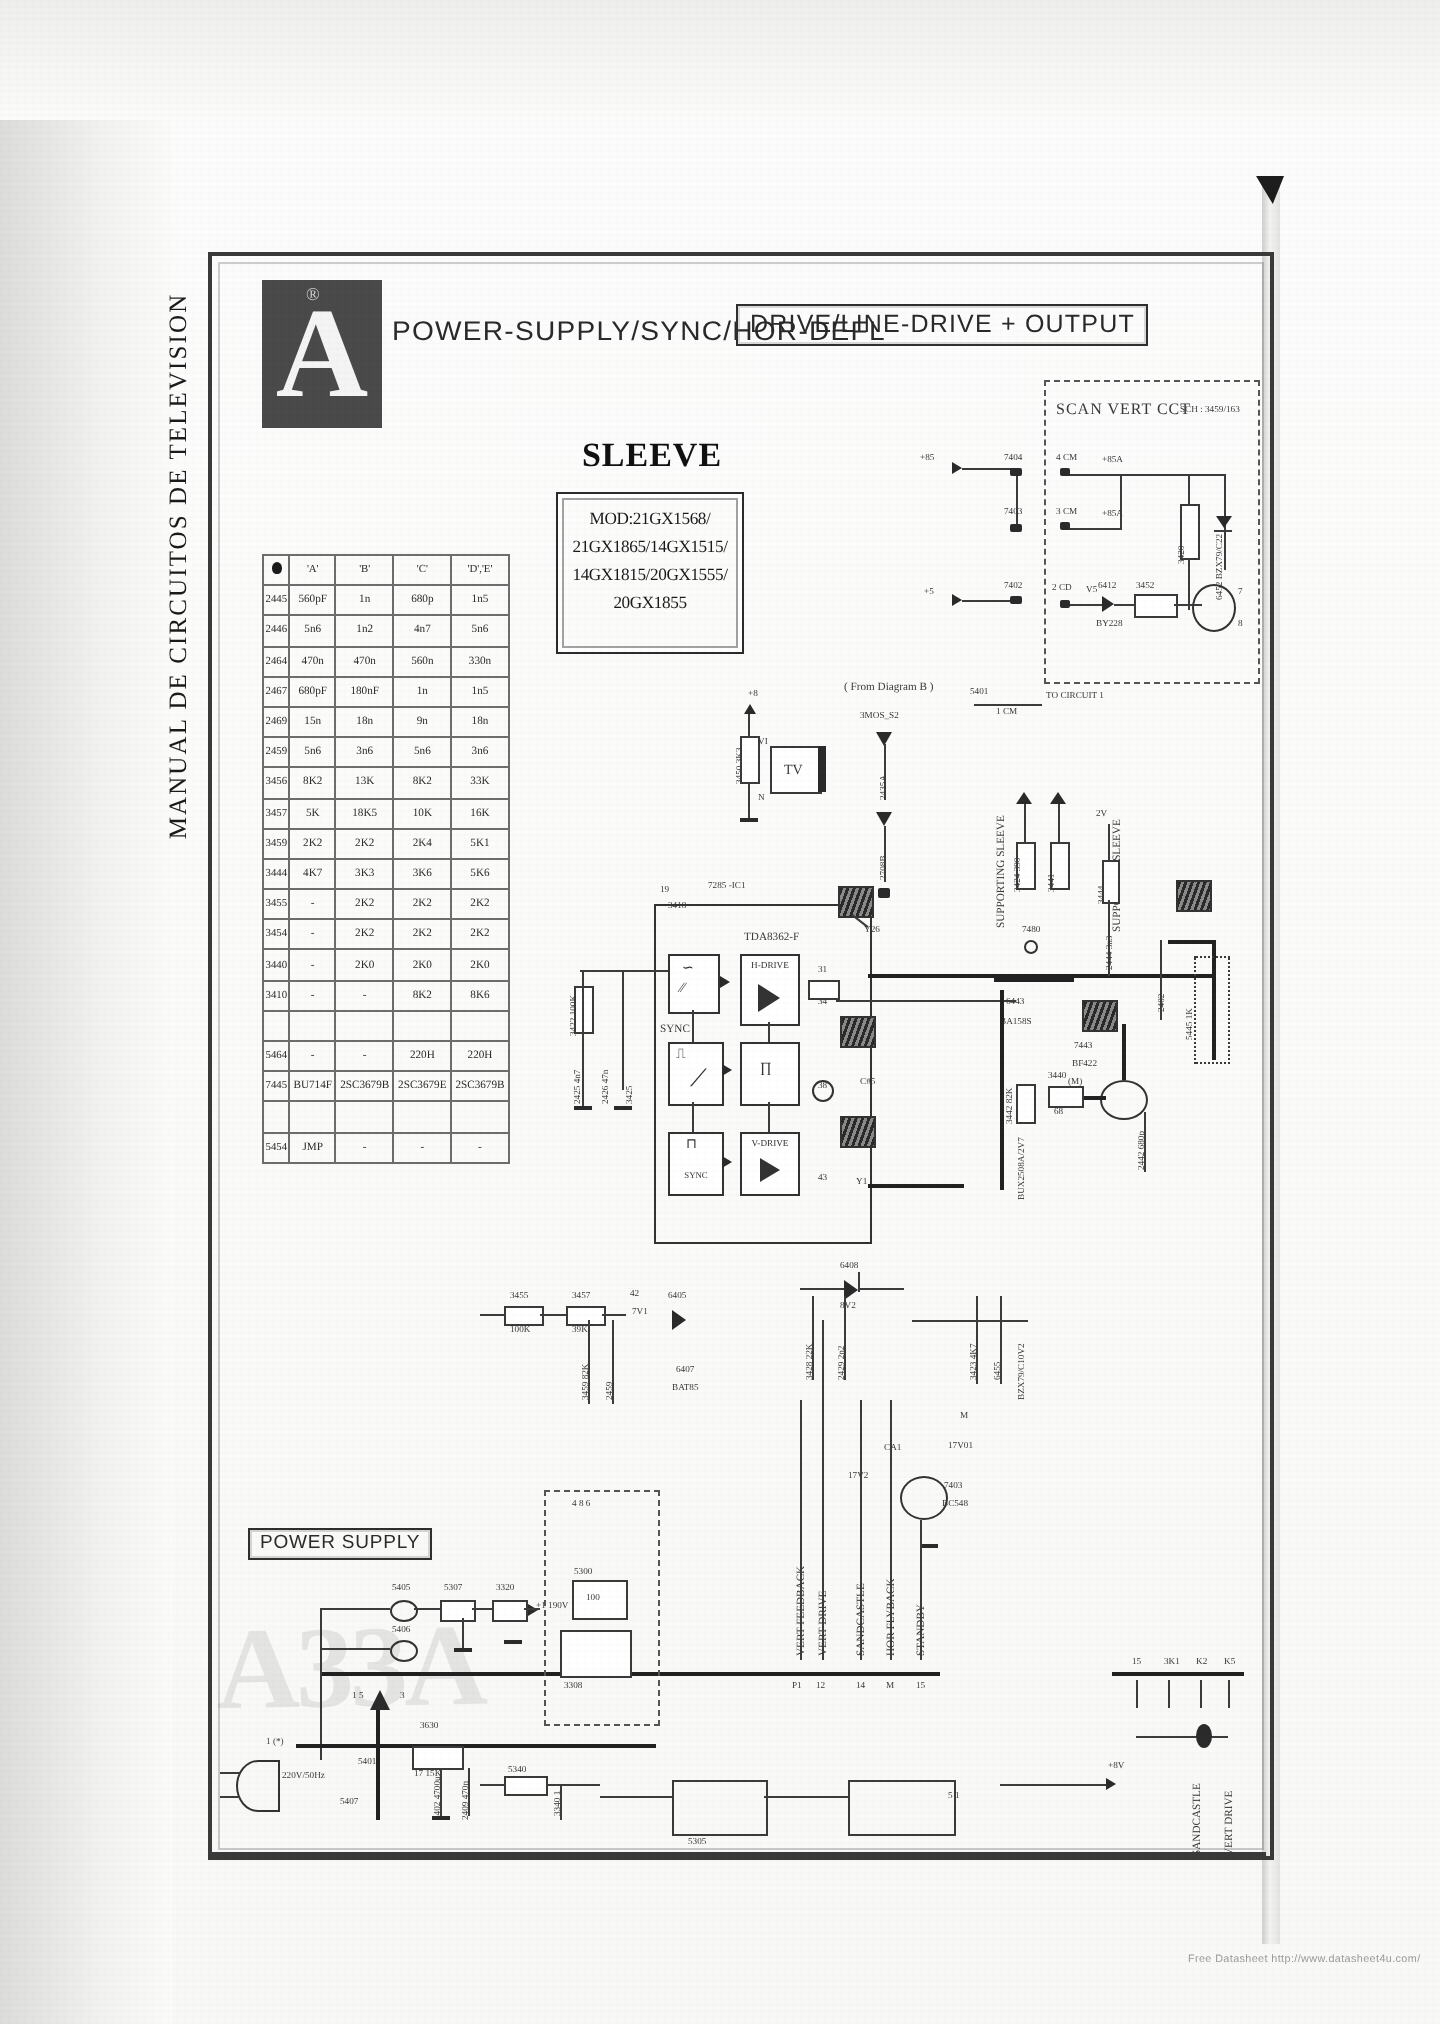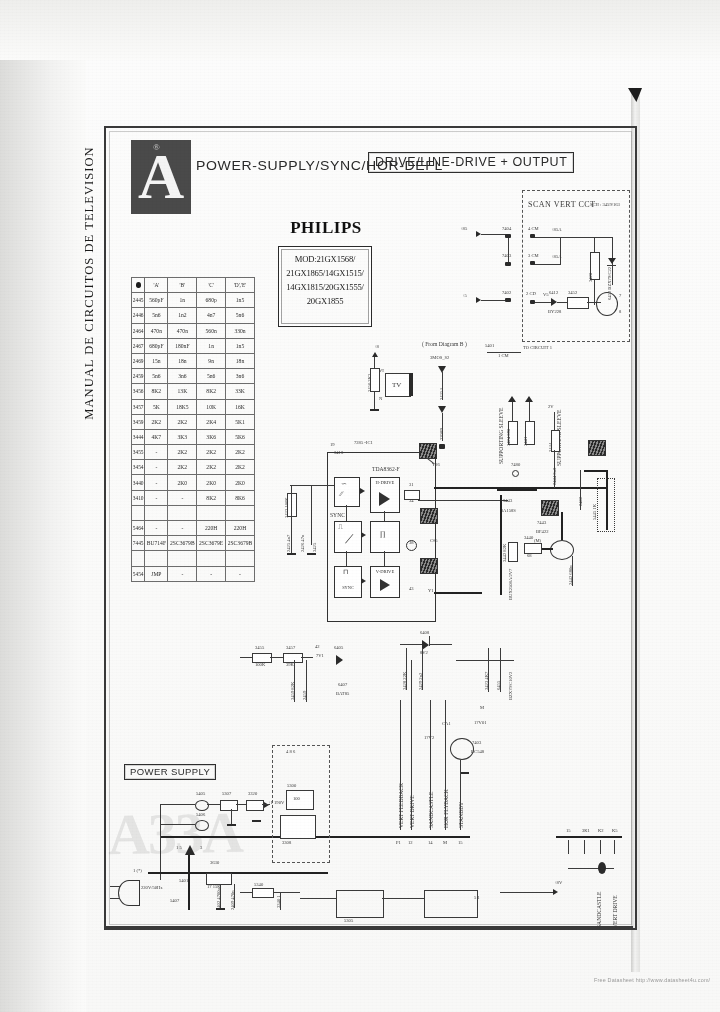--- a/index.html
+++ b/index.html
@@ -238,21 +238,21 @@
 <div id="frame"></div>
 
 <div id="logo-block">
   <div id="logo-letter">A</div>
   <div id="logo-mark">®</div>
 </div>
 
 <div id="title-main" class="hand">POWER-SUPPLY/SYNC/HOR-DEFL</div>
 <div id="title-box" class="hand">DRIVE/LINE-DRIVE + OUTPUT</div>
 
-<div id="brand">PHILIPS</div>
+<div id="brand">SLEEVE</div>
 <div id="model-box">
   <div class="model-line">MOD:21GX1568/</div>
   <div class="model-line">21GX1865/14GX1515/</div>
   <div class="model-line">14GX1815/20GX1555/</div>
   <div class="model-line">20GX1855</div>
 </div>
 
 <table id="comp-table">
   <thead>
       <tr>

